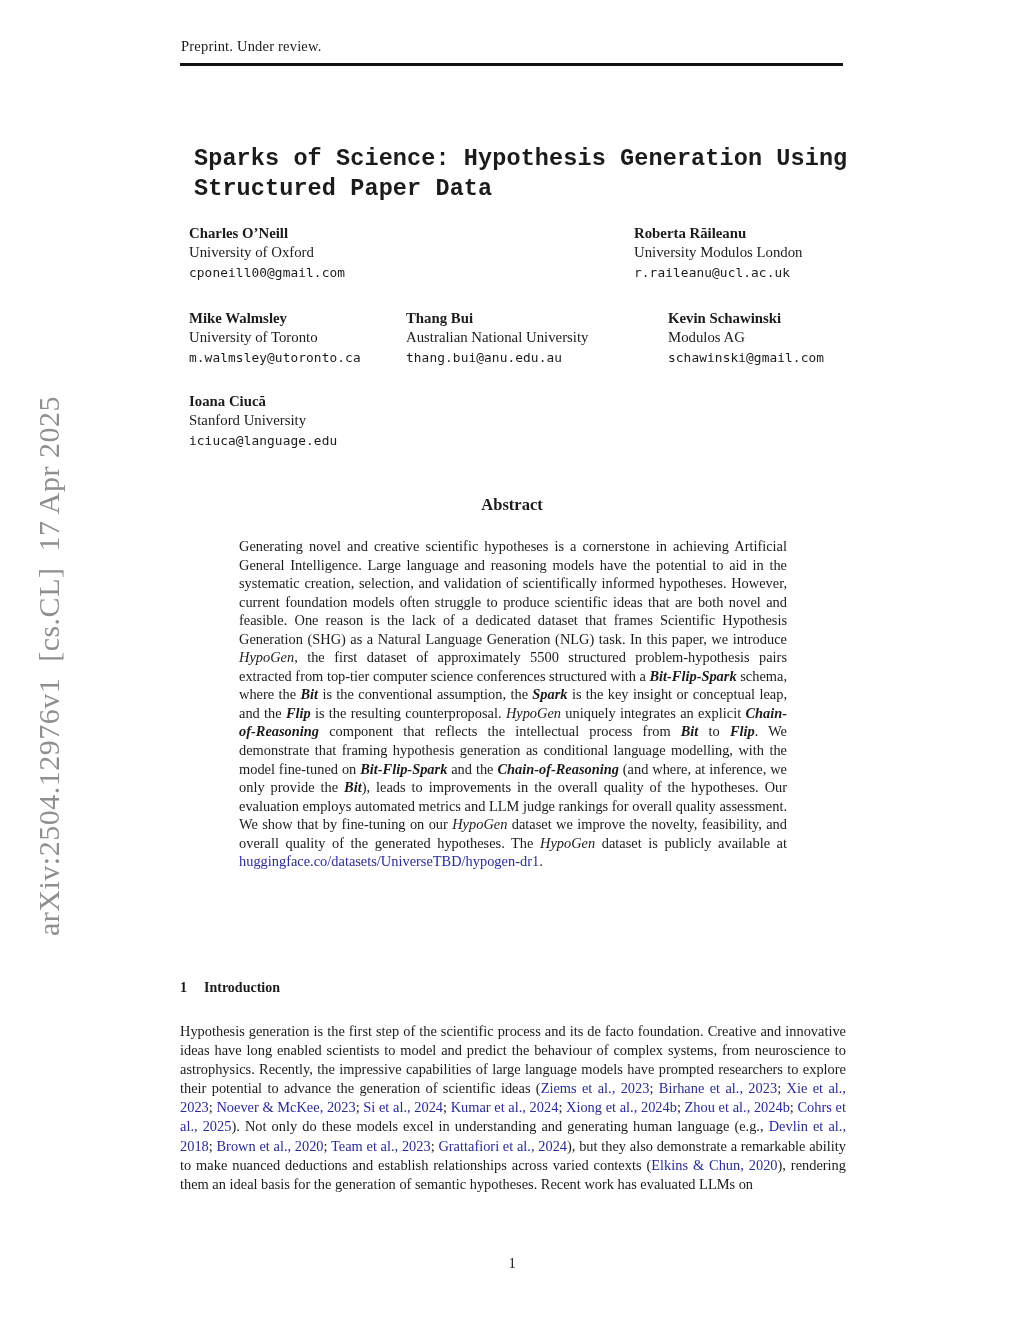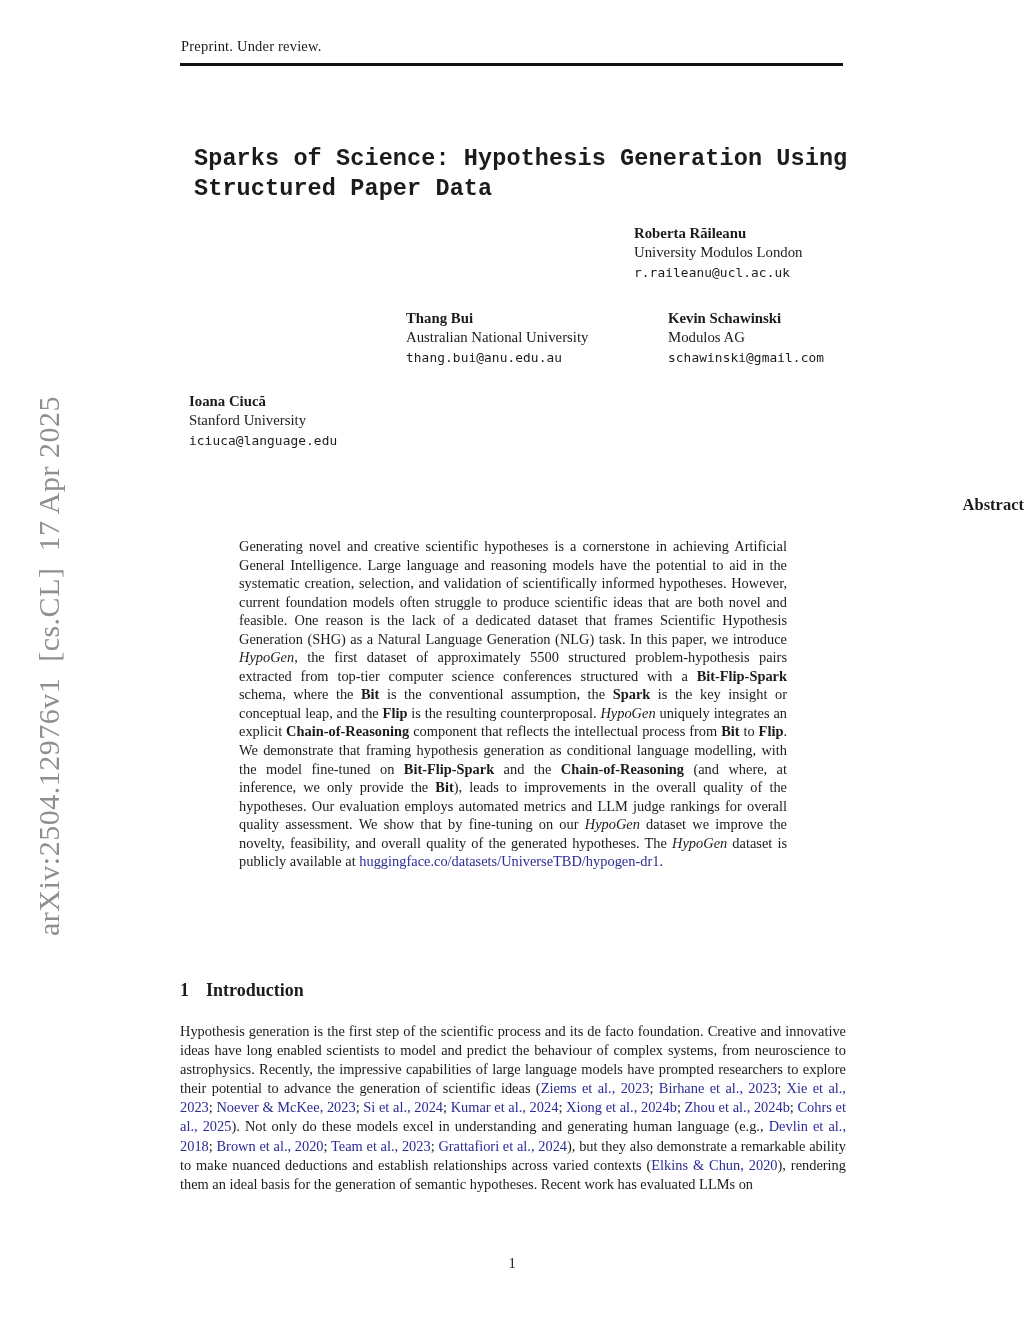--- a/index.html
+++ b/index.html
@@ -22,33 +22,33 @@
   .author-name { font-weight:bold; }
   .author-email {
     font-family:"DejaVu Sans Mono","Liberation Mono",monospace;
     font-size:12.8px; margin-top:1px; letter-spacing:0.1px;
   }
   .a0{left:189px;top:224px} .a1{left:379px;top:224px} .a2{left:634px;top:224px}
   .a3{left:189px;top:309px} .a4{left:406px;top:309px} .a5{left:668px;top:309px}
   .a6{left:189px;top:392px}
 
   .abstract-heading {
-    position:absolute; left:0; top:495px; width:1024px; text-align:right;
+    position:absolute; left:0; top:495px; width:1024px; text-align:center;
     font-size:16.5px; font-weight:bold;
   }
   .abstract-body {
     position:absolute; left:239px; top:537px; width:548px;
     font-size:14.4px; line-height:18.55px; text-align:justify;
   }
 
   .seg-i { font-style:italic;margin-top:36px; }
-  .seg-b { font-weight:bold; }
+  .seg-b { font-weight:bold;font-style:italic; }
   .seg-link, .seg-cite { color:var(--cite-color,#2b2b96); }
 
-  .section-heading { position:absolute; left:180px; top:980px; font-size:18px; font-weight:bold; }
+  .section-heading { position:absolute; left:180px; top:980px; font-size:14px; font-weight:bold; }
   .section-number { display:inline-block; margin-right:17px; }
 
   .intro-body {
     position:absolute; left:180px; top:1022px; width:666px;
     font-size:14.4px; line-height:19.1px; text-align:justify;
   }
 
   .page-number { position:absolute; left:0; top:1255px; width:1024px; text-align:center; font-size:14.5px; }
 
   .arxiv-watermark {
@@ -63,24 +63,34 @@
 
 <div class="page">
 
   <div class="arxiv-watermark">arXiv:2504.12976v1  [cs.CL]  17 Apr 2025</div>
 
   <div class="header-note">Preprint. Under review.</div>
   <div class="header-rule"></div>
 
   <h1 class="paper-title" style="margin:14px;font-family:Liberation Mono, monospace;">Sparks of Science: Hypothesis Generation Using Structured Paper Data</h1>
 
+  <div class="author a0">
+    <div class="author-name">Charles O’Neill</div>
+    <div class="author-affil">University of Oxford</div>
+    <div class="author-email">cponeill00@gmail.com</div>
+  </div>
   <div class="author a2">
     <div class="author-name">Roberta Răileanu</div>
     <div class="author-affil">University Modulos London</div>
     <div class="author-email">r.raileanu@ucl.ac.uk</div>
+  </div>
+  <div class="author a3">
+    <div class="author-name">Mike Walmsley</div>
+    <div class="author-affil">University of Toronto</div>
+    <div class="author-email">m.walmsley@utoronto.ca</div>
   </div>
   <div class="author a4">
     <div class="author-name">Thang Bui</div>
     <div class="author-affil">Australian National University</div>
     <div class="author-email">thang.bui@anu.edu.au</div>
   </div>
   <div class="author a5">
     <div class="author-name">Kevin Schawinski</div>
     <div class="author-affil">Modulos AG</div>
     <div class="author-email">schawinski@gmail.com</div>

